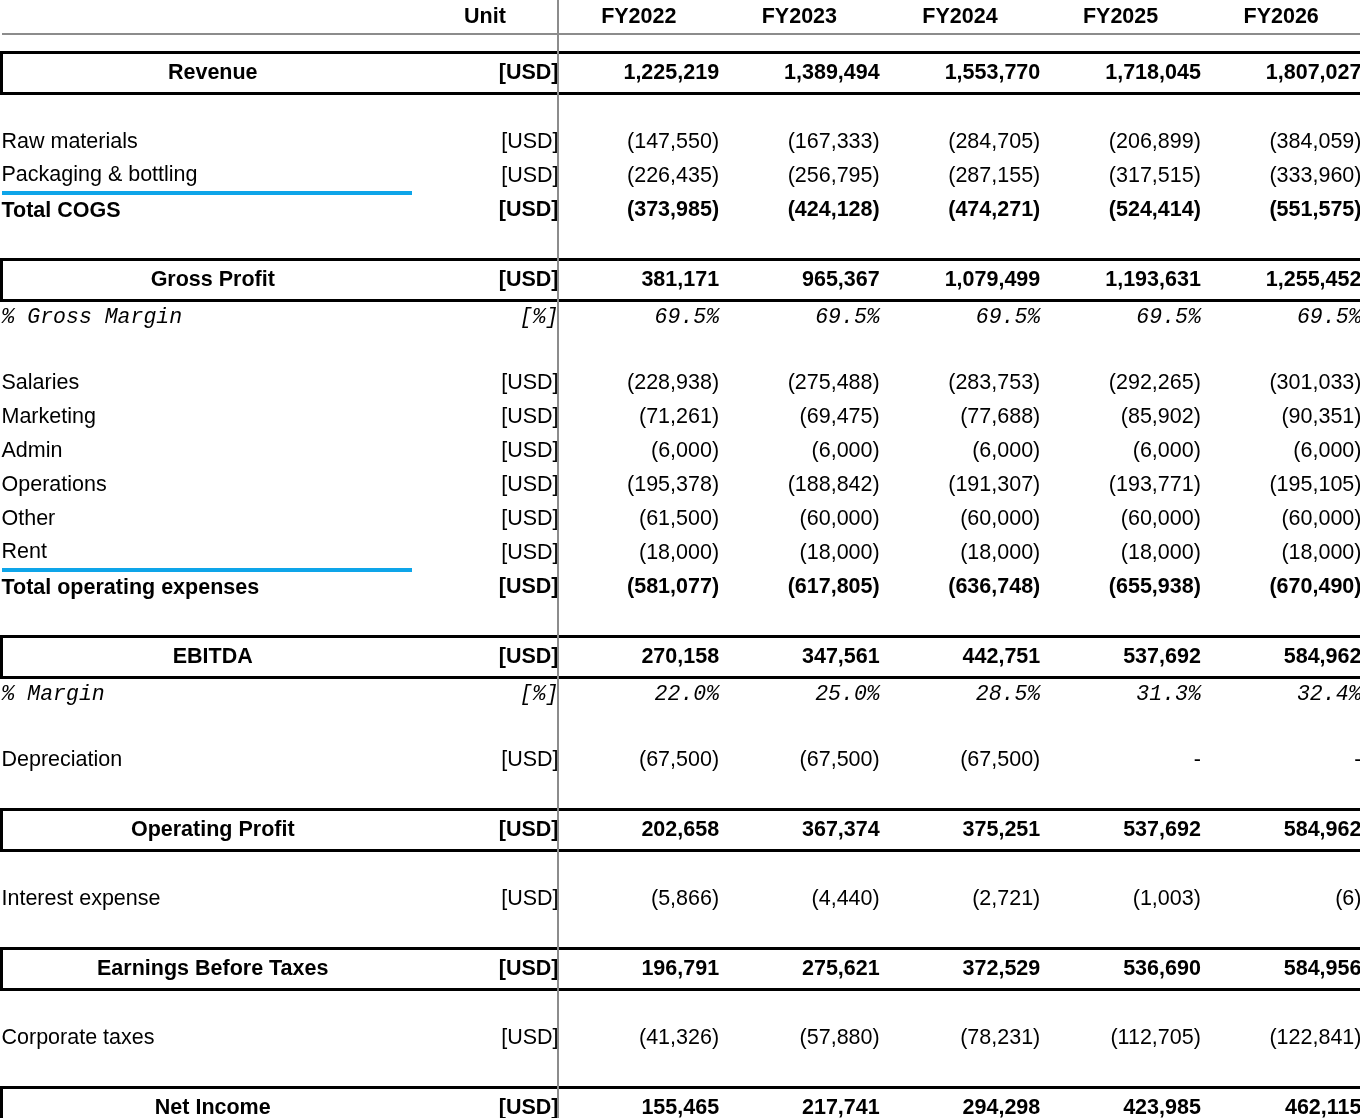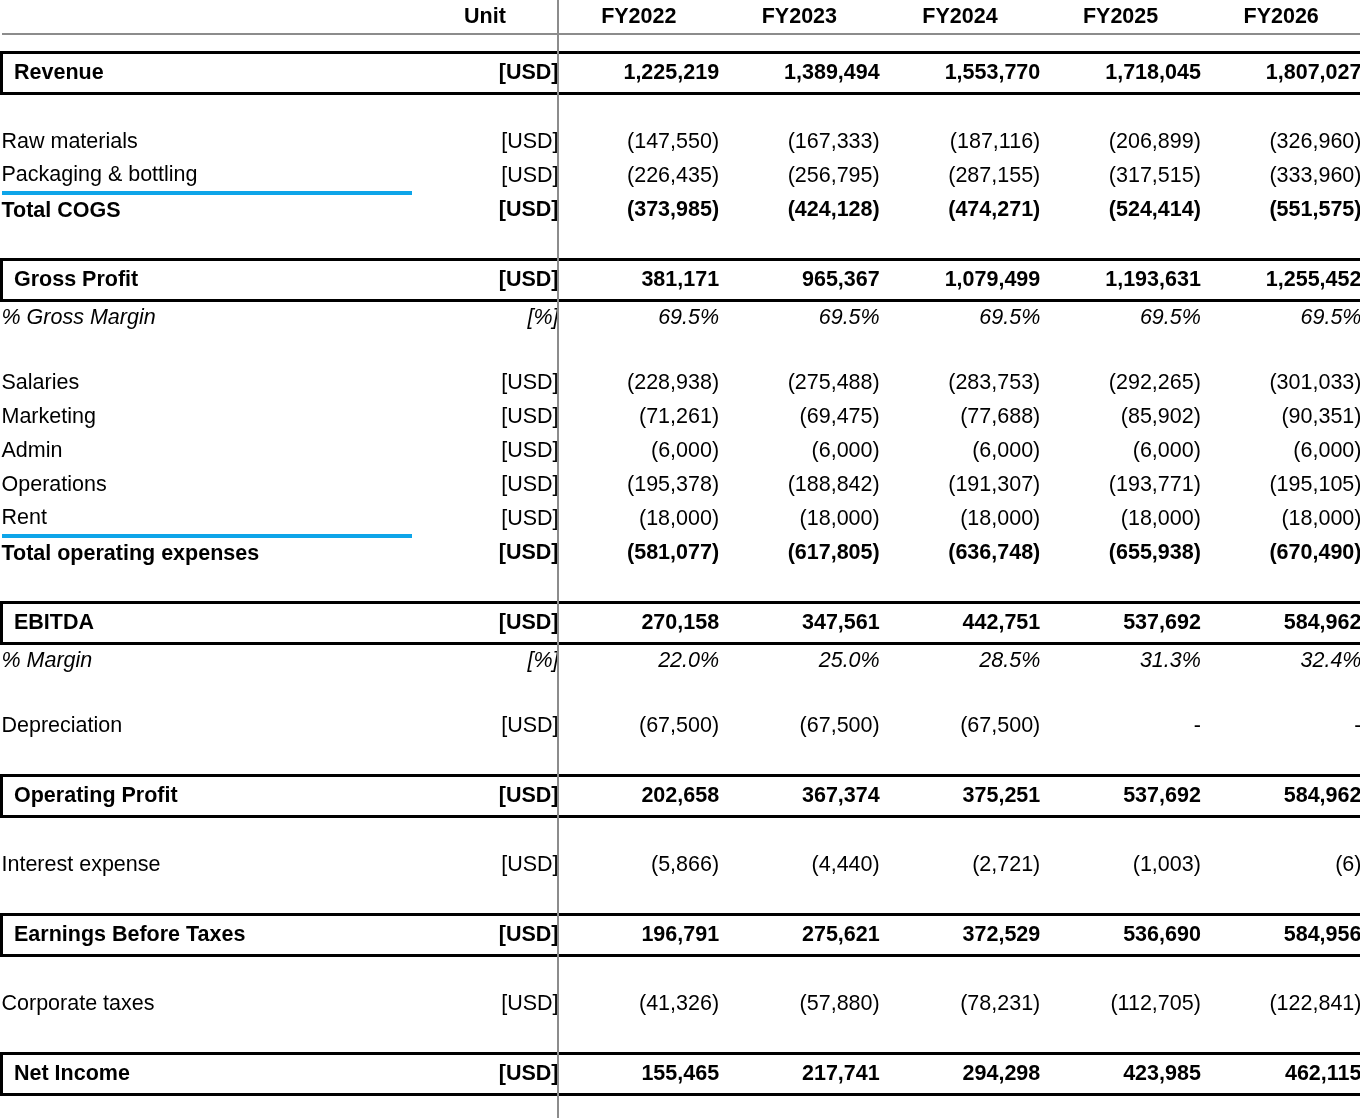--- a/index.html
+++ b/index.html
@@ -76,32 +76,33 @@
   }
   td.num {
     text-align: right;
     padding-right: 9px;
   }
 
   
   tr.r { height: 34px; }
   tr.r-spacer { height: 32px; }
   tr.r-spacer-sm { height: 18px; }
-  .italic td { font-style: italic; }
+  .italic td { font-style: italic; font-family: Liberation Mono, monospace; }
 
   
   tr.boxed td {
     border-top: 3px solid #000000;
     border-bottom: 3px solid #000000;
     font-weight: bold;
     height: 38px;
   }
   tr.boxed td.label {
     border-left: 3px solid #000000;
     padding-left: 11px;
+    text-align: center;
   }
   tr.boxed td:last-child {
     border-right: 0;
   }
 
   
   tr.subtotal td { font-weight: bold; }
   tr.subtotal td.label { border-top: 4px solid #0ea5e9; }
 
   
@@ -167,23 +168,23 @@
         <td></td>
           <td></td>
         <td></td>
       </tr>
 
       <tr class="r">
         <td class="label">Raw materials</td>
         <td class="unit">[USD]</td>
         <td class="num">(147,550)</td>
         <td class="num">(167,333)</td>
-        <td class="num">(187,116)</td>
+        <td class="num">(284,705)</td>
         <td class="num">(206,899)</td>
-        <td class="num">(326,960)</td>
+        <td class="num">(384,059)</td>
       </tr>
 
       <tr class="r">
         <td class="label">Packaging &amp; bottling</td>
         <td class="unit">[USD]</td>
         <td class="num">(226,435)</td>
         <td class="num">(256,795)</td>
         <td class="num">(287,155)</td>
         <td class="num">(317,515)</td>
         <td class="num">(333,960)</td>
@@ -272,20 +273,29 @@
       <tr class="r">
         <td class="label">Operations</td>
         <td class="unit">[USD]</td>
         <td class="num">(195,378)</td>
         <td class="num">(188,842)</td>
         <td class="num">(191,307)</td>
         <td class="num">(193,771)</td>
         <td class="num">(195,105)</td>
       </tr>
 
+      <tr class="r">
+        <td class="label">Other</td>
+        <td class="unit">[USD]</td>
+        <td class="num">(61,500)</td>
+        <td class="num">(60,000)</td>
+        <td class="num">(60,000)</td>
+        <td class="num">(60,000)</td>
+        <td class="num">(60,000)</td>
+      </tr>
 
       <tr class="r">
         <td class="label">Rent</td>
         <td class="unit">[USD]</td>
         <td class="num">(18,000)</td>
         <td class="num">(18,000)</td>
         <td class="num">(18,000)</td>
         <td class="num">(18,000)</td>
         <td class="num">(18,000)</td>
       </tr>

